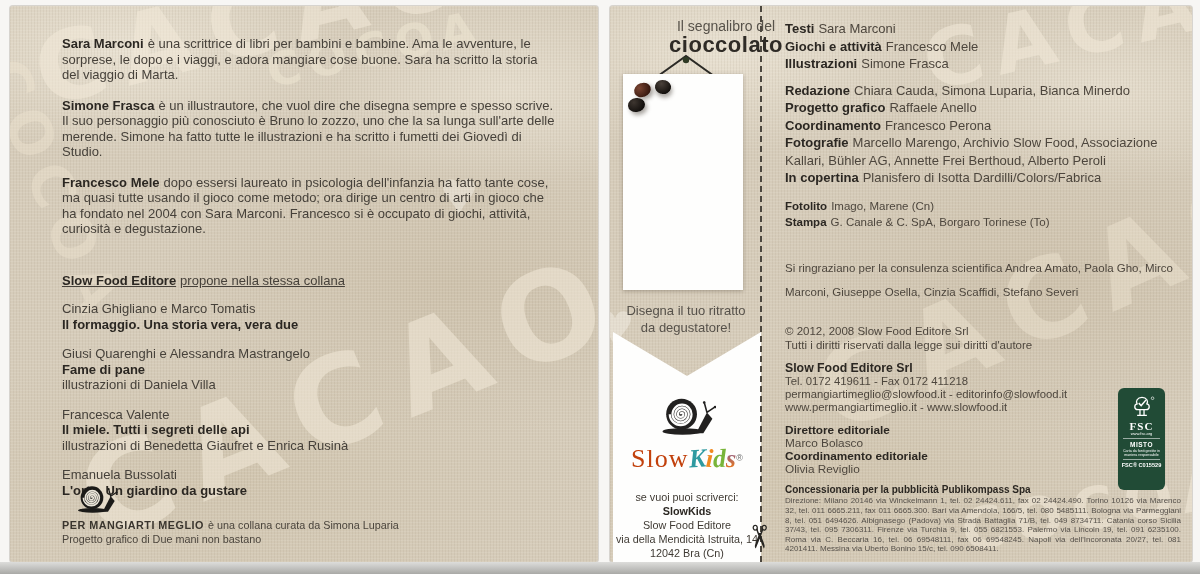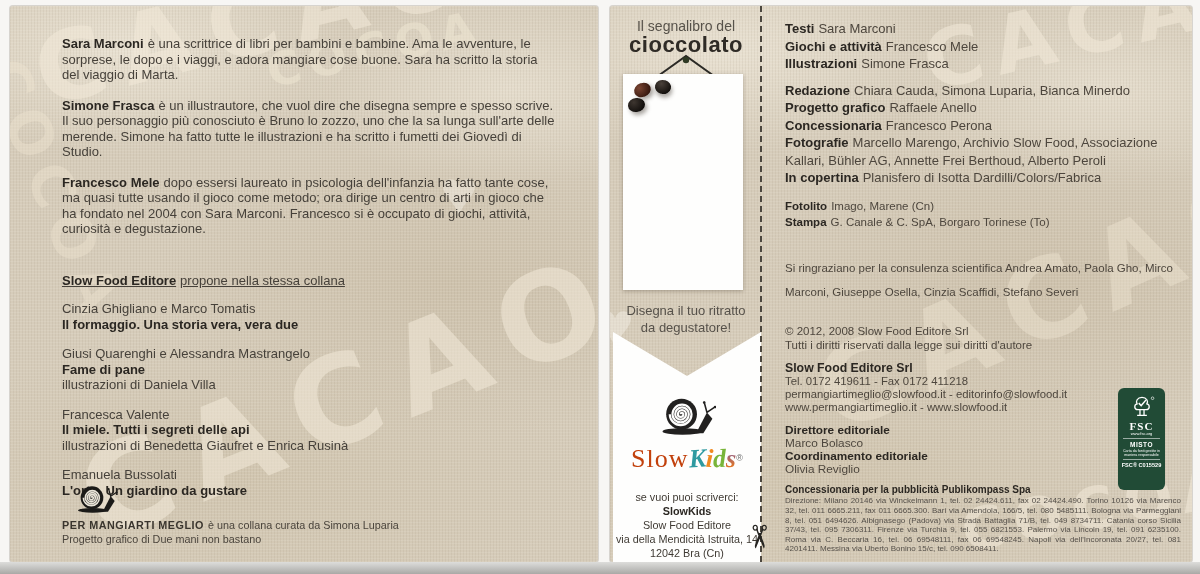--- a/index.html
+++ b/index.html
@@ -24,21 +24,21 @@
   .bio{margin:0 0 15px 0;}
   b.nm{color:#2b2722;margin-right:4px;}
   .series-intro{margin:36px 0 13px 0;text-decoration:underline;}
   .book{margin:0 0 14px 0;}
   .book .bt{font-weight:bold;color:#2b2722;}
   .left-footer{position:absolute;left:52px;bottom:16px;color:#4a443c;font-size:10.8px;line-height:13.5px;}
   .left-footer svg{display:block;margin:0 0 4px 12px;}
   .caps{font-weight:bold;letter-spacing:.5px;color:#3a352e;margin-right:4px;}
   
   .bookmark{position:absolute;left:0;top:0;width:152px;height:556px;}
-  .bm-title{position:absolute;top:12px;left:0;width:100%;text-align:center;color:#57524a;font-size:14px;line-height:17px;}
+  .bm-title{position:absolute;top:12px;left:0;width:100%;text-align:center;color:#57524a;font-size:14px;line-height:17px;padding-left:40px;}
   .bm-title .choc{display:block;font-size:22px;font-weight:bold;color:#2f2b26;letter-spacing:.5px;margin-top:1px;}
   .hanger{position:absolute;top:46px;left:46px;}
   .drawbox{position:absolute;left:13px;top:68px;width:120px;height:216px;background:#fefefd;box-shadow:0 1px 4px rgba(60,50,35,.35);}
   .bean{position:absolute;border-radius:50% 46% 50% 46%;box-shadow:2px 3px 4px rgba(40,30,20,.4);}
   .bean1{left:11px;top:9px;width:17px;height:14px;background:radial-gradient(circle at 35% 30%, #7a4532, #34170e 75%);transform:rotate(-18deg);}
   .bean2{left:32px;top:6px;width:16px;height:14px;background:radial-gradient(circle at 35% 30%, #4a413a, #120f0c 75%);transform:rotate(14deg);}
   .bean3{left:5px;top:24px;width:17px;height:14px;background:radial-gradient(circle at 35% 30%, #3e3630, #100d0b 75%);transform:rotate(-4deg);}
   .draw-prompt{position:absolute;top:296px;left:0;width:100%;text-align:center;color:#56514a;font-size:13px;line-height:17px;}
   .bm-white{position:absolute;left:3px;right:1px;top:326px;bottom:0;background:#fefefd;
       clip-path:polygon(0 0,50% 44px,100% 0,100% 100%,0 100%);text-align:center;}
@@ -206,21 +206,21 @@
 
     <div class="right-inner">
       <div>
         <div><b class="lb">Testi</b><span>Sara Marconi</span></div>
         <div><b class="lb">Giochi e attività</b><span>Francesco Mele</span></div>
         <div><b class="lb">Illustrazioni</b><span>Simone Frasca</span></div>
       </div>
       <div class="blk2">
         <div><b class="lb">Redazione</b><span>Chiara Cauda, Simona Luparia, Bianca Minerdo</span></div>
         <div><b class="lb">Progetto grafico</b><span>Raffaele Anello</span></div>
-        <div><b class="lb">Concessionaria</b><span>Francesco Perona</span></div>
+        <div><b class="lb">Coordinamento</b><span>Francesco Perona</span></div>
         <div><b class="lb">Fotografie</b><span>Marcello Marengo, Archivio Slow Food, Associazione Kallari, Bühler AG, Annette Frei Berthoud, Alberto Peroli</span></div>
         <div><b class="lb">In copertina</b><span>Planisfero di Isotta Dardilli/Colors/Fabrica</span></div>
       </div>
       <div class="printcred">
         <div><b class="lb">Fotolito</b><span>Imago, Marene (Cn)</span></div>
         <div><b class="lb">Stampa</b><span>G. Canale &amp; C. SpA, Borgaro Torinese (To)</span></div>
       </div>
       <div class="thanks">Si ringraziano per la consulenza scientifica Andrea Amato, Paola Gho, Mirco Marconi, Giuseppe Osella, Cinzia Scaffidi, Stefano Severi</div>
       <div class="copyright">
         <div>© 2012, 2008 Slow Food Editore Srl</div>

